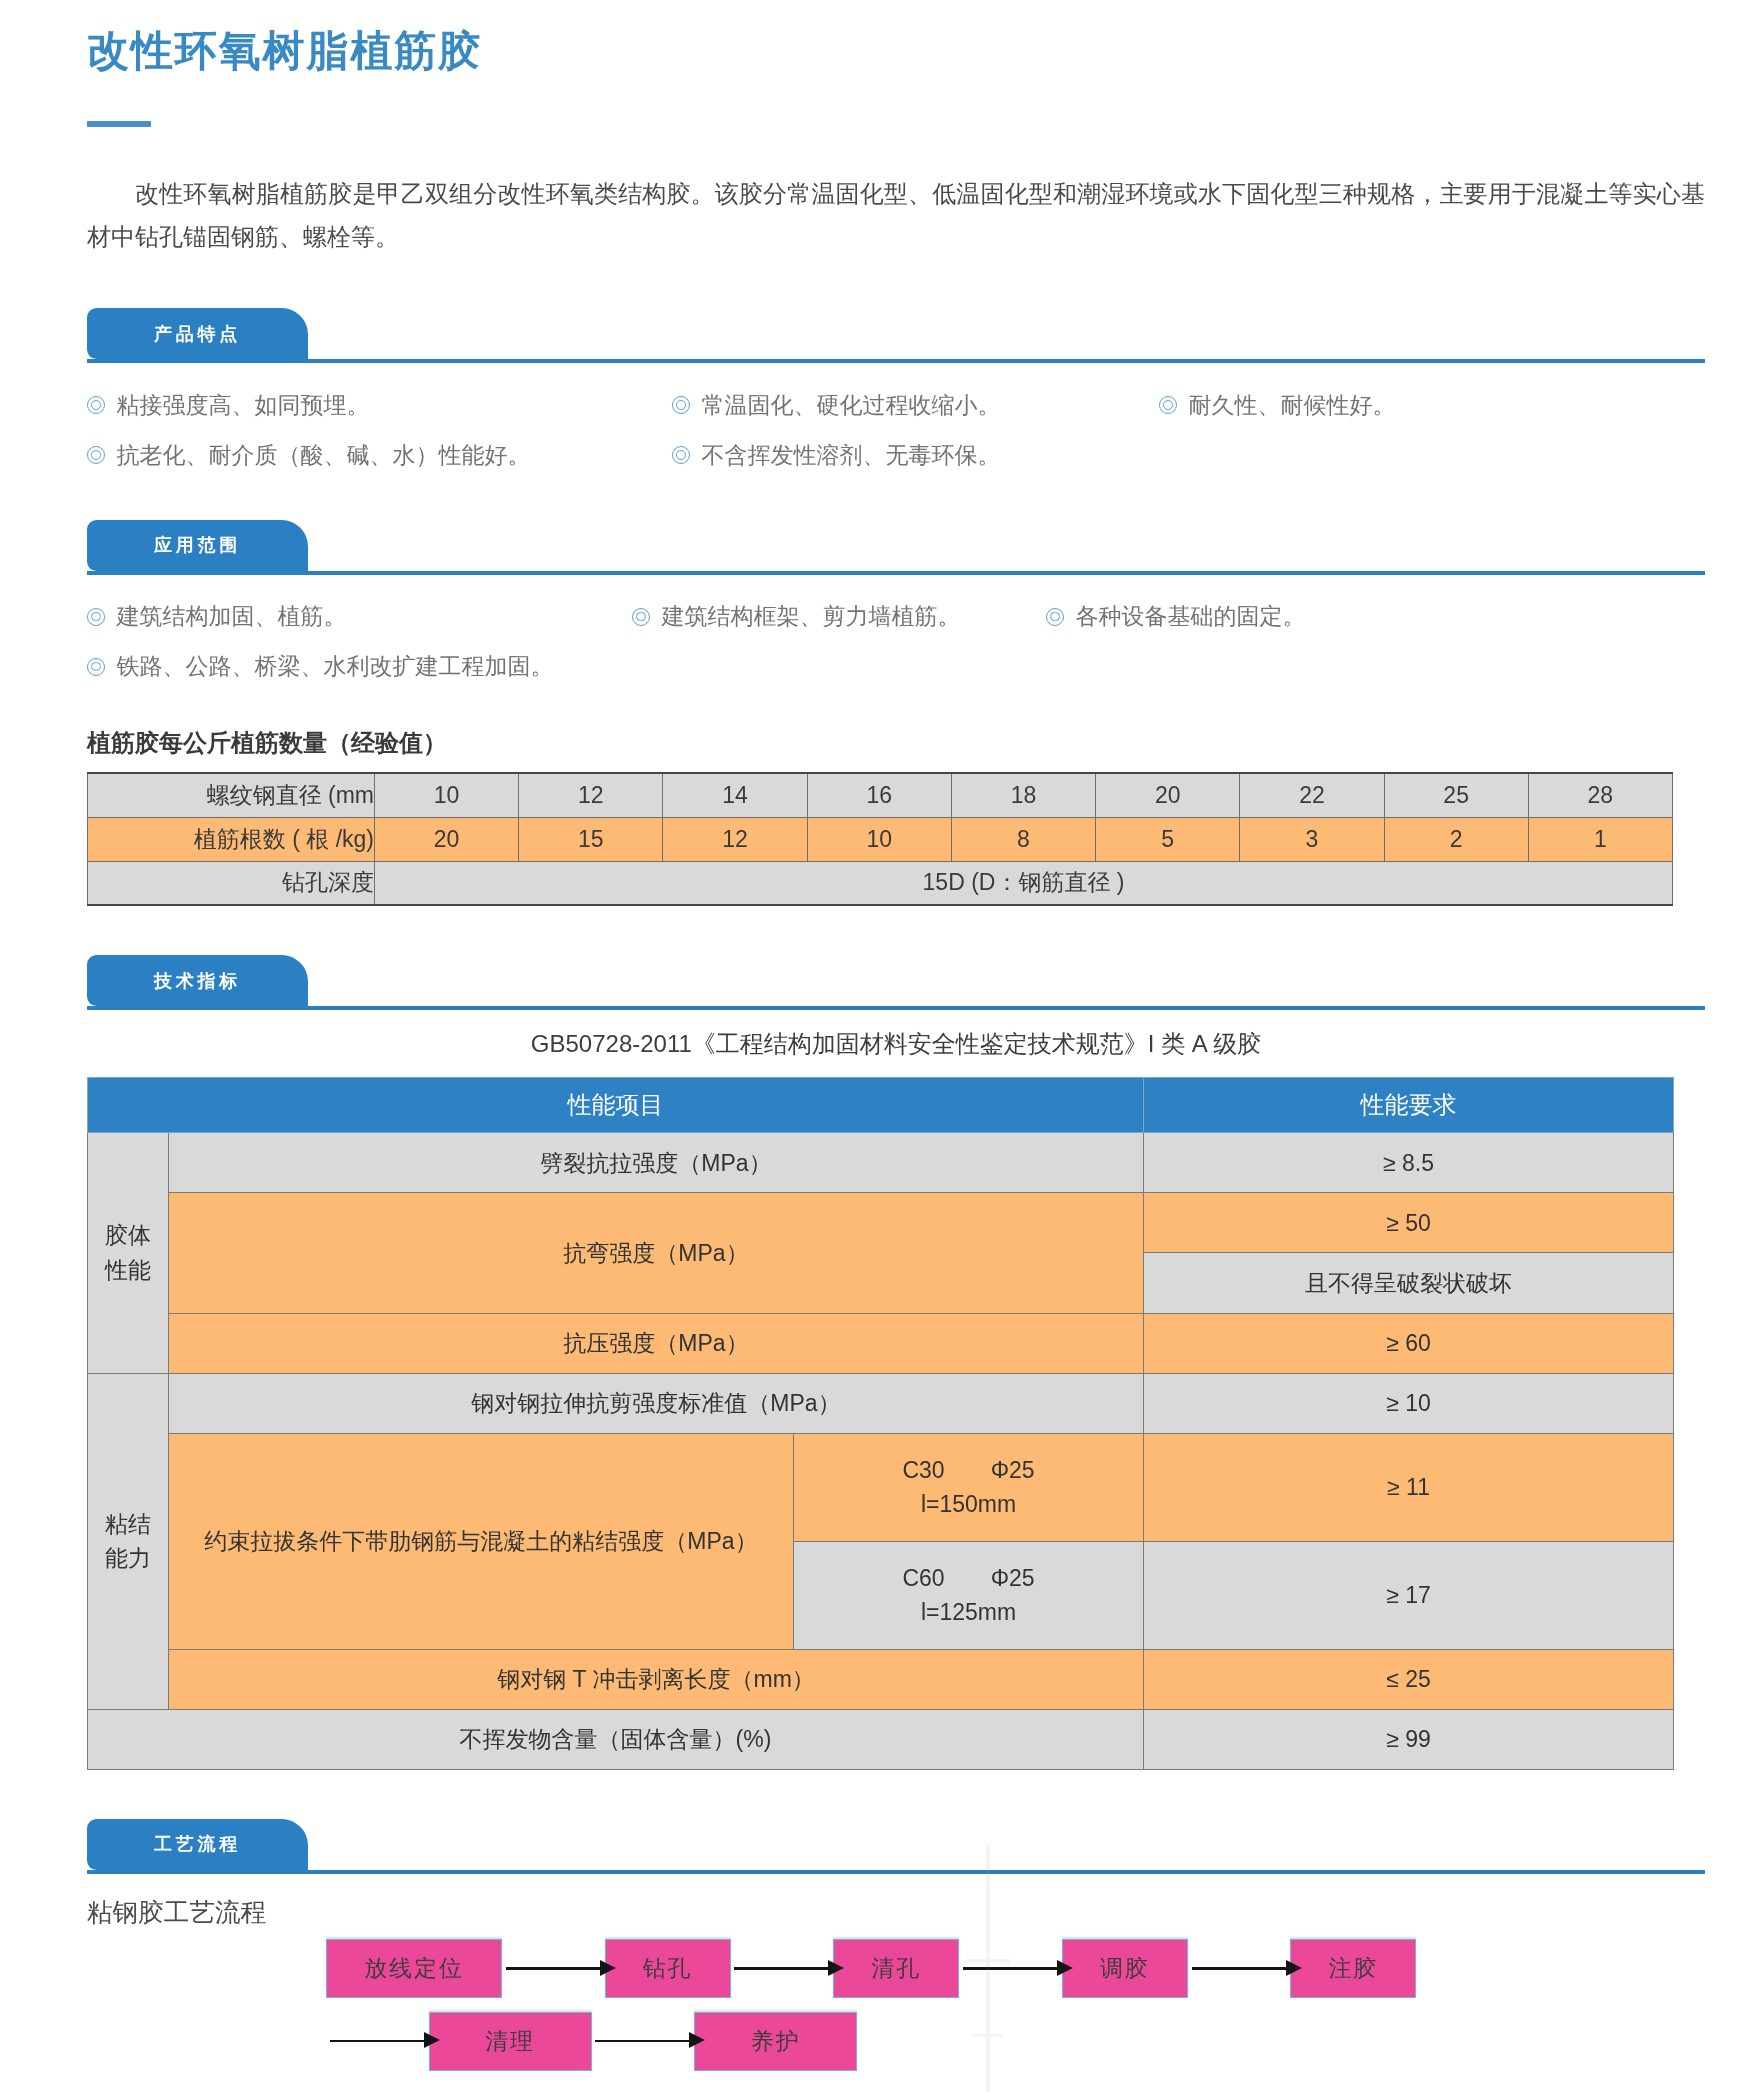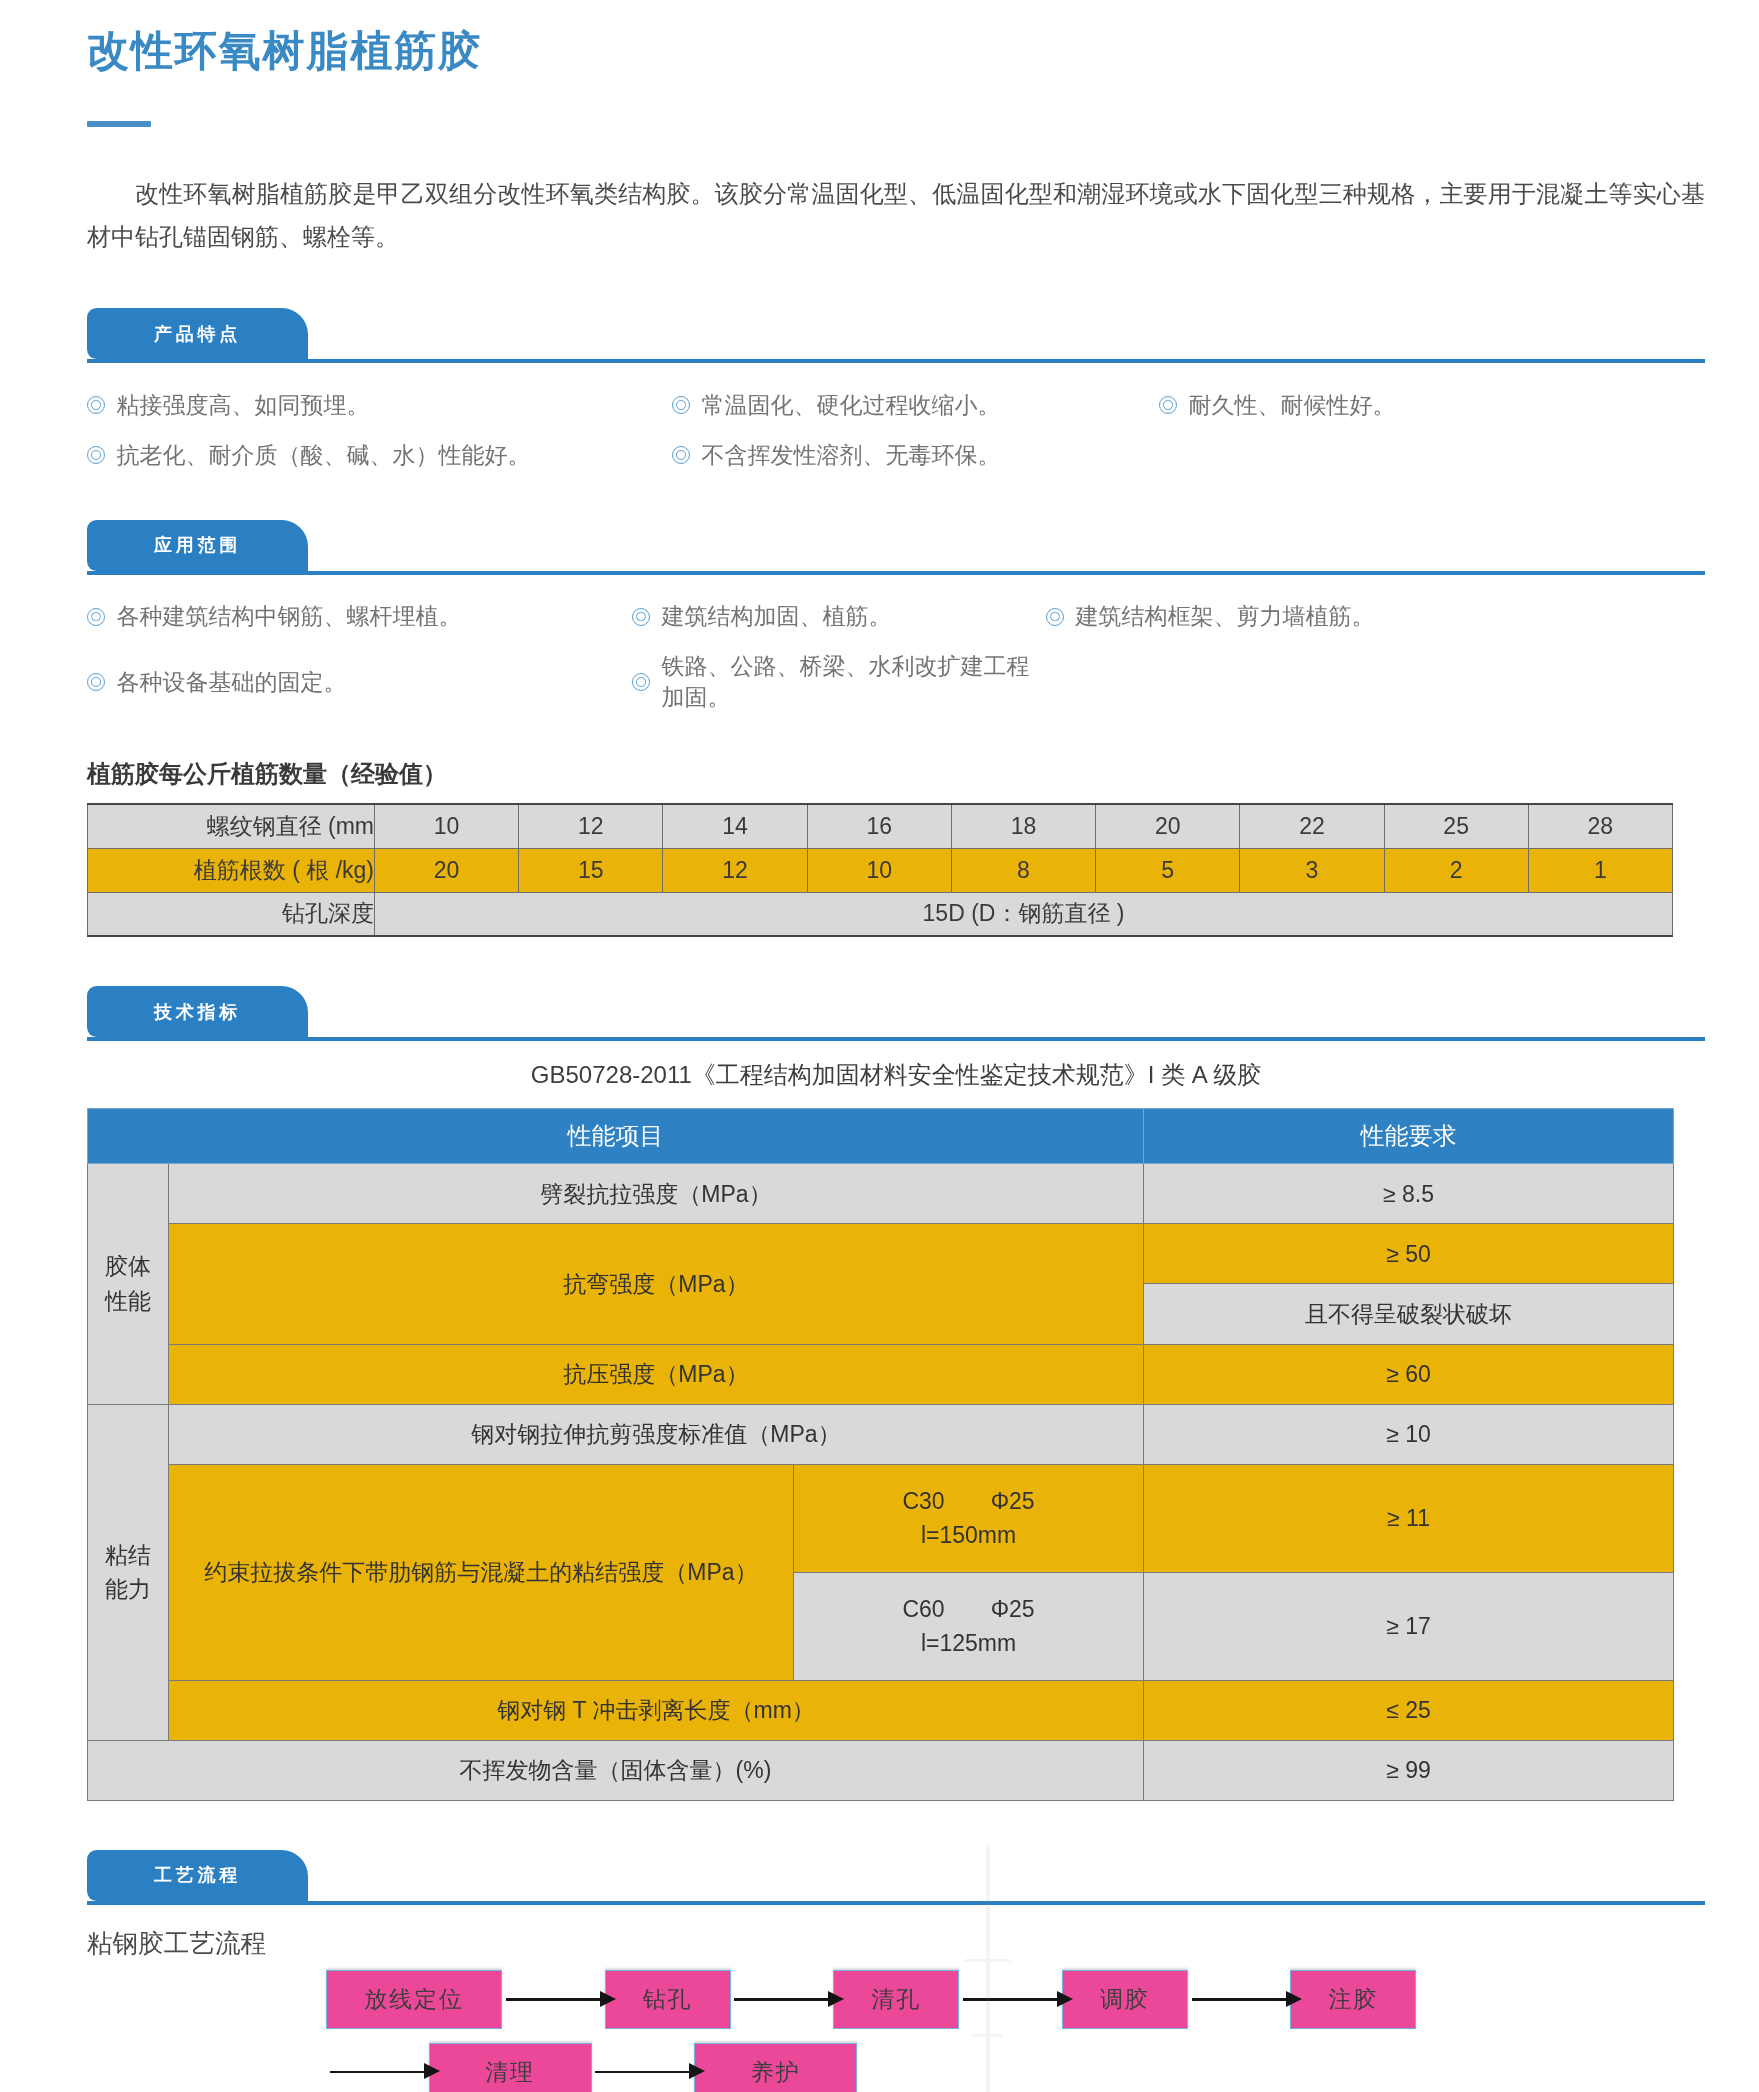--- a/index.html
+++ b/index.html
@@ -27,21 +27,21 @@
   .ring { flex:none; width:18px; height:18px; border:1.9px solid #5b9fd4; border-radius:50%;
           display:inline-flex; align-items:center; justify-content:center; margin-right:11.4px; }
   .ring::after { content:""; width:7.6px; height:7.6px; border:1.9px solid #5b9fd4; border-radius:50%; }
 
   
   .dosage-caption { margin-top:45px; font-size:24px; font-weight:bold; color:#3a3a3a; }
   table.dosage { margin-top:13.2px; width:1586px; border-collapse:collapse; table-layout:fixed;
                  border:1.9px solid #474747; border-top-width:2.8px; border-bottom-width:2.8px; font-size:23px; }
   table.dosage td { border:0.9px solid #6e6e6e; height:44px; text-align:center; color:#3a3a3a; }
   .cell-gray { background:#d9d9d9; }
-  .cell-white { background:#eab308; }
+  .cell-white { background:#fdba74; }
   .dosage .label-col { width:287px;text-align:right; }
 
   
   .tech-note { margin-top:18px; text-align:center; font-size:24px; color:#3d3d3d; }
   table.tech { margin-top:17px; width:1586px; border-collapse:collapse; table-layout:fixed;
                border:1.9px solid #3f3f3f; font-size:23px; }
   table.tech th { background:#2e82c4; color:#ffffff; font-weight:normal; height:55px; font-size:24px; border:0.9px solid #7aa7cb; }
   table.tech td { border:0.9px solid #7a7a7a; text-align:center; padding:12.3px 9.5px; color:#333333; line-height:1.5; }
   table.tech td.tall { padding:19px 9.5px; }
 
@@ -102,24 +102,20 @@
         <span>不含挥发性溶剂、无毒环保。</span>
       </div>
   </div>
 
   <div class="sec-header">
     <div class="sec-badge">
       <span>应用范围</span>
     </div>
   </div>
   <div class="bullets apps">
-    <div class="bullet">
-        <span class="ring"></span>
-        <span>各种建筑结构中钢筋、螺杆埋植。</span>
-      </div>
     <div class="bullet">
         <span class="ring"></span>
         <span>建筑结构加固、植筋。</span>
       </div>
     <div class="bullet">
         <span class="ring"></span>
         <span>建筑结构框架、剪力墙植筋。</span>
       </div>
     <div class="bullet">
         <span class="ring"></span>

